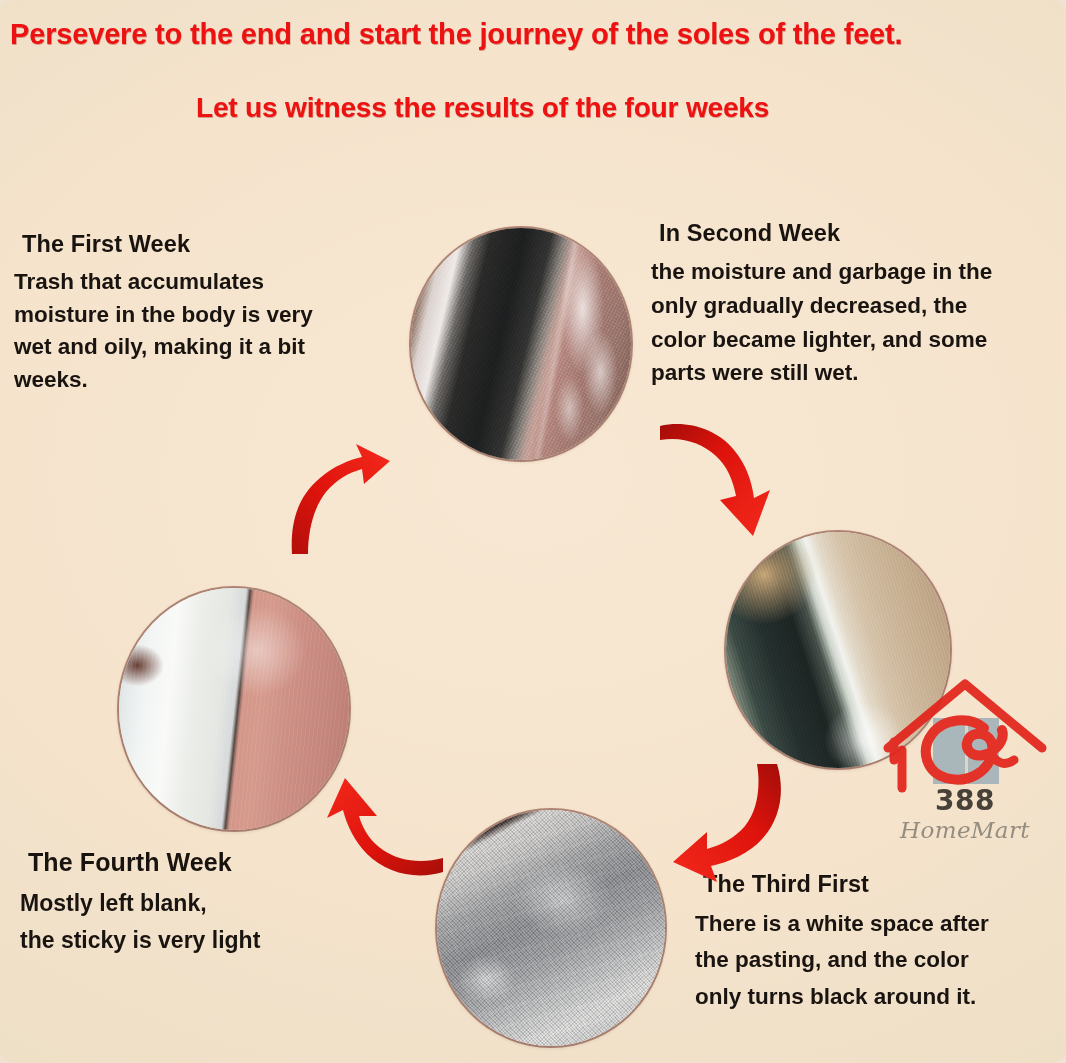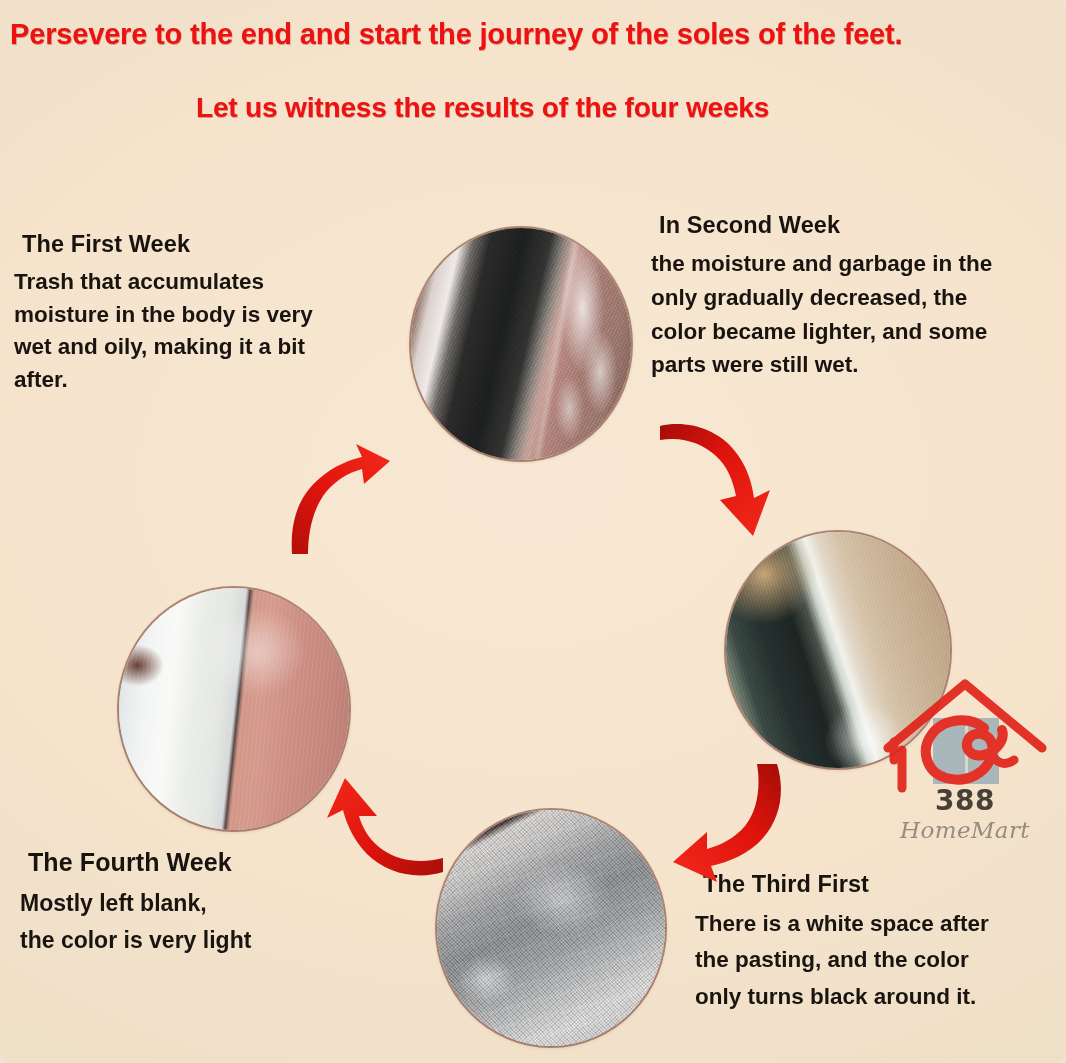--- a/index.html
+++ b/index.html
@@ -60,21 +60,21 @@
   .block .bb {
     font-size: 22.5px;
     font-weight: bold;
     line-height: 1.455;
     color: #191410;
     margin-top: 8px;
   }
   .block .bb .ln { display: block; white-space: nowrap; }
 
   #block-week1 { left: 14px;  top: 231px; width: 380px; }
-  #block-week2 { left: 651px; top: 212px; width: 415px; }
+  #block-week2 { left: 651px; top: 220px; width: 415px; }
   #block-week3 { left: 695px; top: 871px; width: 371px; }
   #block-week4 { left: 20px;  top: 848px; width: 340px; }
   #block-week4 .bb { line-height: 1.62; font-size: 23px; }
   #block-week4 .bt { font-size: 25px; }
   #block-week2 .bb, #block-week3 .bb { line-height: 1.5; }
   #block-week3 .bb { line-height: 1.62; }
 
   
   .photo {
     position: absolute;
@@ -239,21 +239,21 @@
 
   <div id="headline1" class="headline">Persevere to the end and start the journey of the soles of the feet.</div>
   <div id="headline2" class="headline">Let us witness the results of the four weeks</div>
 
   <div id="block-week1" class="block">
     <div class="bt">The First Week</div>
     <div class="bb">
       <span class="ln">Trash that accumulates</span>
       <span class="ln">moisture in the body is very</span>
       <span class="ln">wet and oily, making it a bit</span>
-      <span class="ln">after.</span>
+      <span class="ln">weeks.</span>
     </div>
   </div>
 
   <div id="block-week2" class="block">
     <div class="bt">In Second Week</div>
     <div class="bb">
       <span class="ln">the moisture and garbage in the</span>
       <span class="ln">only gradually decreased, the</span>
       <span class="ln">color became lighter, and some</span>
       <span class="ln">parts were still wet.</span>
@@ -266,21 +266,21 @@
       <span class="ln">There is a white space after</span>
       <span class="ln">the pasting, and the color</span>
       <span class="ln">only turns black around it.</span>
     </div>
   </div>
 
   <div id="block-week4" class="block">
     <div class="bt">The Fourth Week</div>
     <div class="bb">
       <span class="ln">Mostly left blank,</span>
-      <span class="ln">the color is very light</span>
+      <span class="ln">the sticky is very light</span>
     </div>
   </div>
 
   <div id="photo-week1" class="photo">
     <div class="inner"></div>
     <div class="grain"></div>
   </div>
 
   <div id="photo-week2" class="photo">
     <div class="inner"></div>

